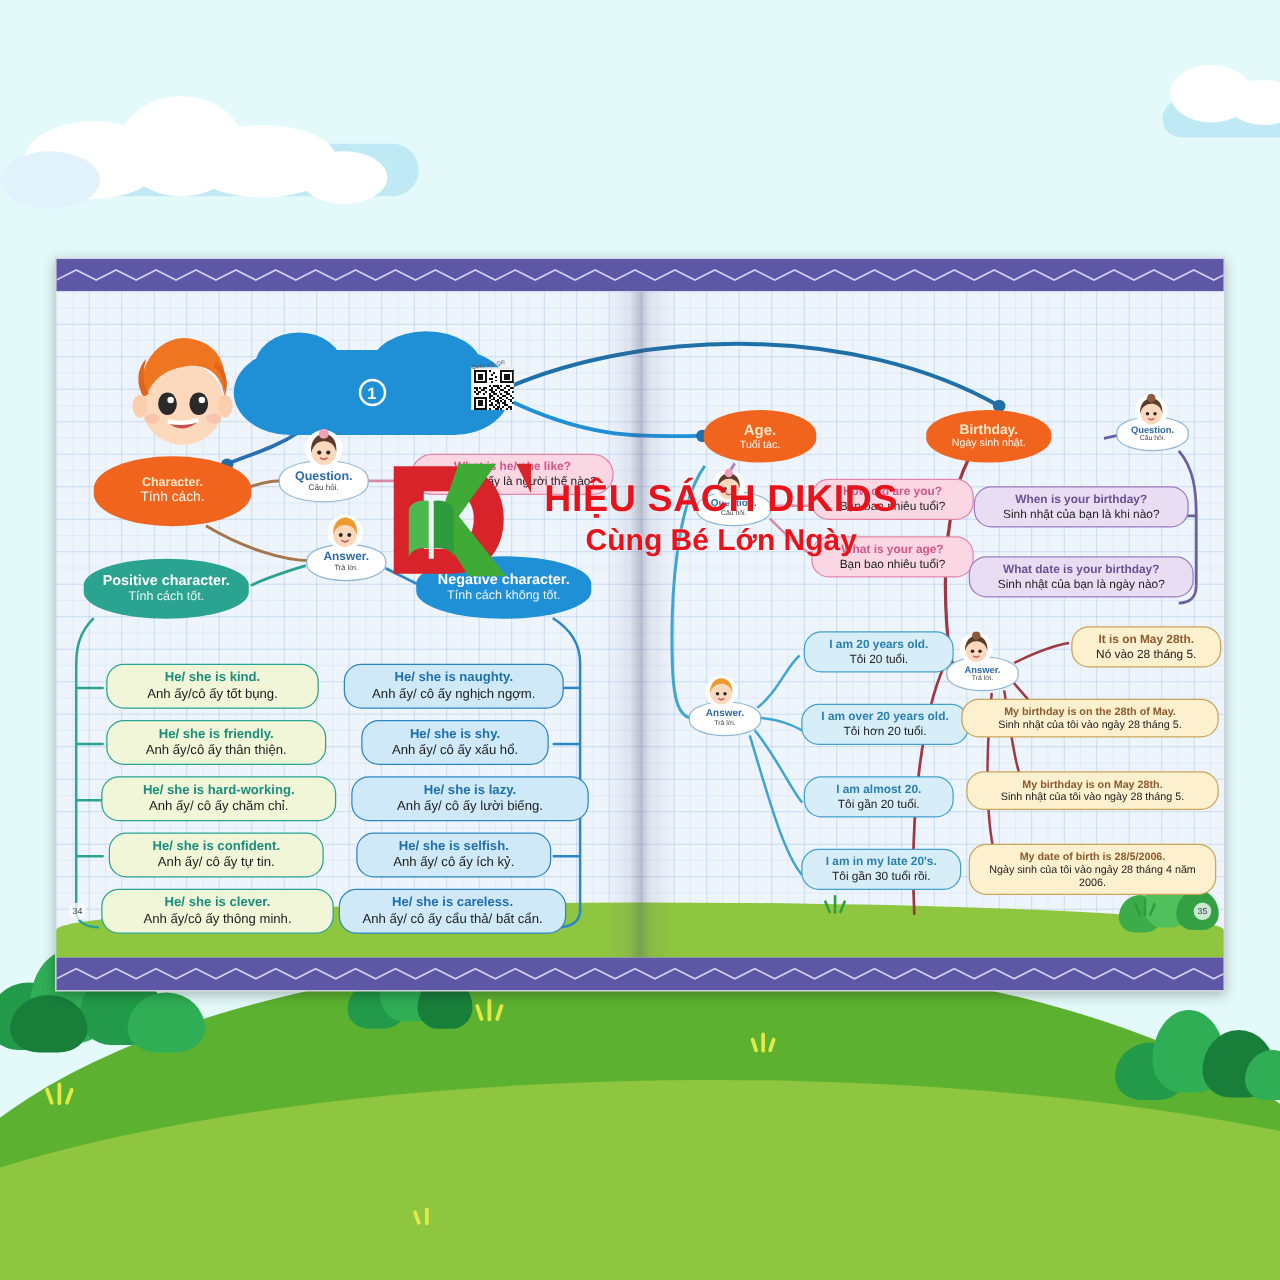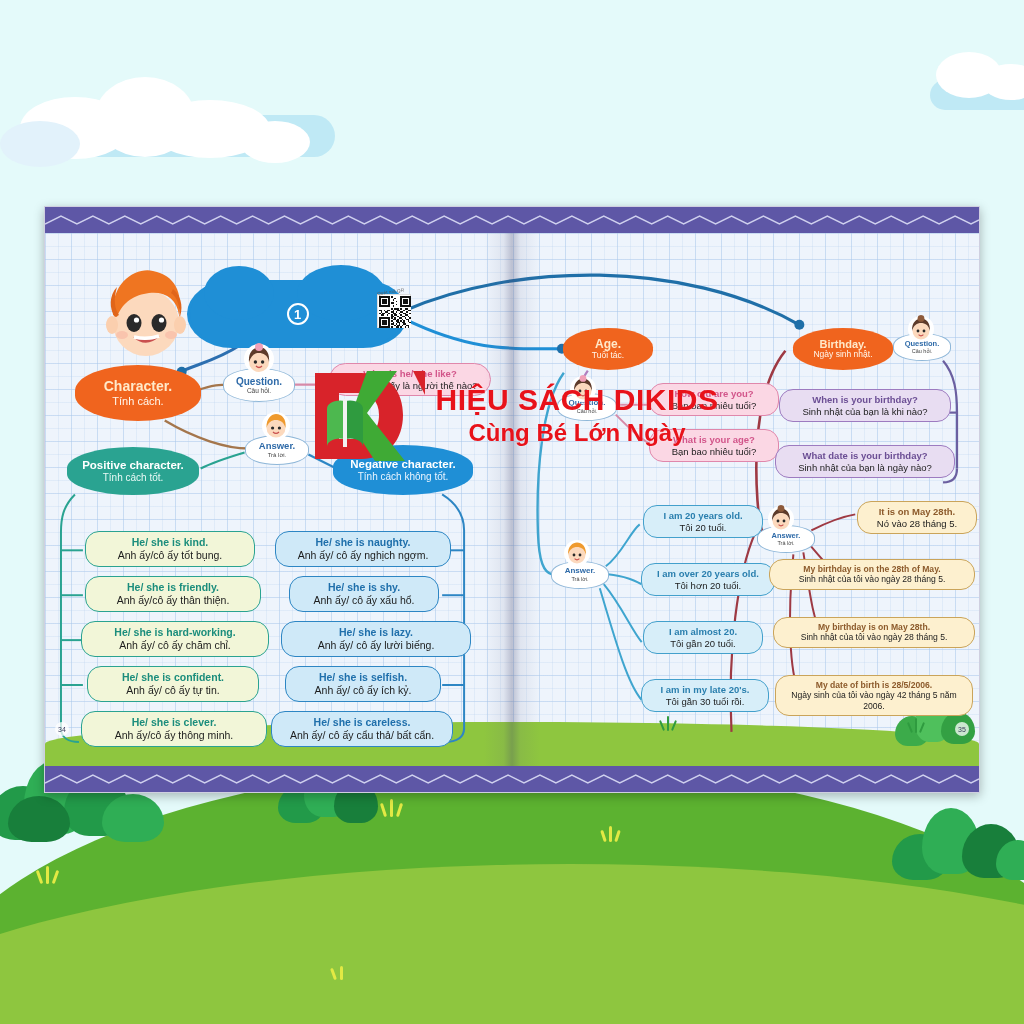--- a/index.html
+++ b/index.html
@@ -117,28 +117,28 @@
 
   
   .topic {
     background:#f0641e; border-radius:50%/46%;
     display:flex; flex-direction:column; align-items:center; justify-content:center;
   }
   .topic .en { color:#ffe9c9; font-weight:bold; }
   .topic .vi { color:#fff7ec; }
 
   #character-node { left:30px;  top:132px; width:126px; height:56px; }
-  #character-node .en { font-size:14px;text-align:right; }
+  #character-node .en { font-size:10px;text-align:right; }
   #character-node .vi { font-size:11px; }
 
   #age-node { left:518px; top:95px; width:90px; height:42px; }
   #age-node .en { font-size:12px; }
   #age-node .vi { font-size:8.5px; }
 
-  #birthday-node { left:748px; top:95px; width:100px; height:42px; }
+  #birthday-node { left:696px; top:95px; width:100px; height:42px; }
   #birthday-node .en { font-size:11px; }
   #birthday-node .vi { font-size:8.5px; }
 
   
   .qa {
     background:#fff; border:1.5px solid #8fb7d8; border-radius:50%/44%;
     display:flex; flex-direction:column; align-items:center; justify-content:center;
   }
   .qa .en { color:#2e6aa8; font-weight:bold; }
   .qa .vi { color:#444; }
@@ -725,21 +725,21 @@
     <div class="leaf cream tiny" style="left:724px; top:326px; width:206px;">
       <span class="en">My birthday is on the 28th of May.</span>
       <span class="vi">Sinh nhật của tôi vào ngày 28 tháng 5.</span>
     </div>
     <div class="leaf cream tiny" style="left:728px; top:384px; width:202px;">
       <span class="en">My birthday is on May 28th.</span>
       <span class="vi">Sinh nhật của tôi vào ngày 28 tháng 5.</span>
     </div>
     <div class="leaf cream tiny" style="left:730px; top:442px; width:198px;">
       <span class="en">My date of birth is 28/5/2006.</span>
-      <span class="vi">Ngày sinh của tôi vào ngày 42 tháng 5 năm 2006.</span>
+      <span class="vi">Ngày sinh của tôi vào ngày 28 tháng 4 năm 2006.</span>
     </div>
 
     <div class="pagenum" id="pagenum-left">34</div>
     <div class="pagenum" id="pagenum-right">35</div>
 
     <div id="gutter"></div>
   </div>
 
   <div class="band" id="band-bottom">
     <svg class="zig" viewBox="0 0 936 14" preserveAspectRatio="none">

